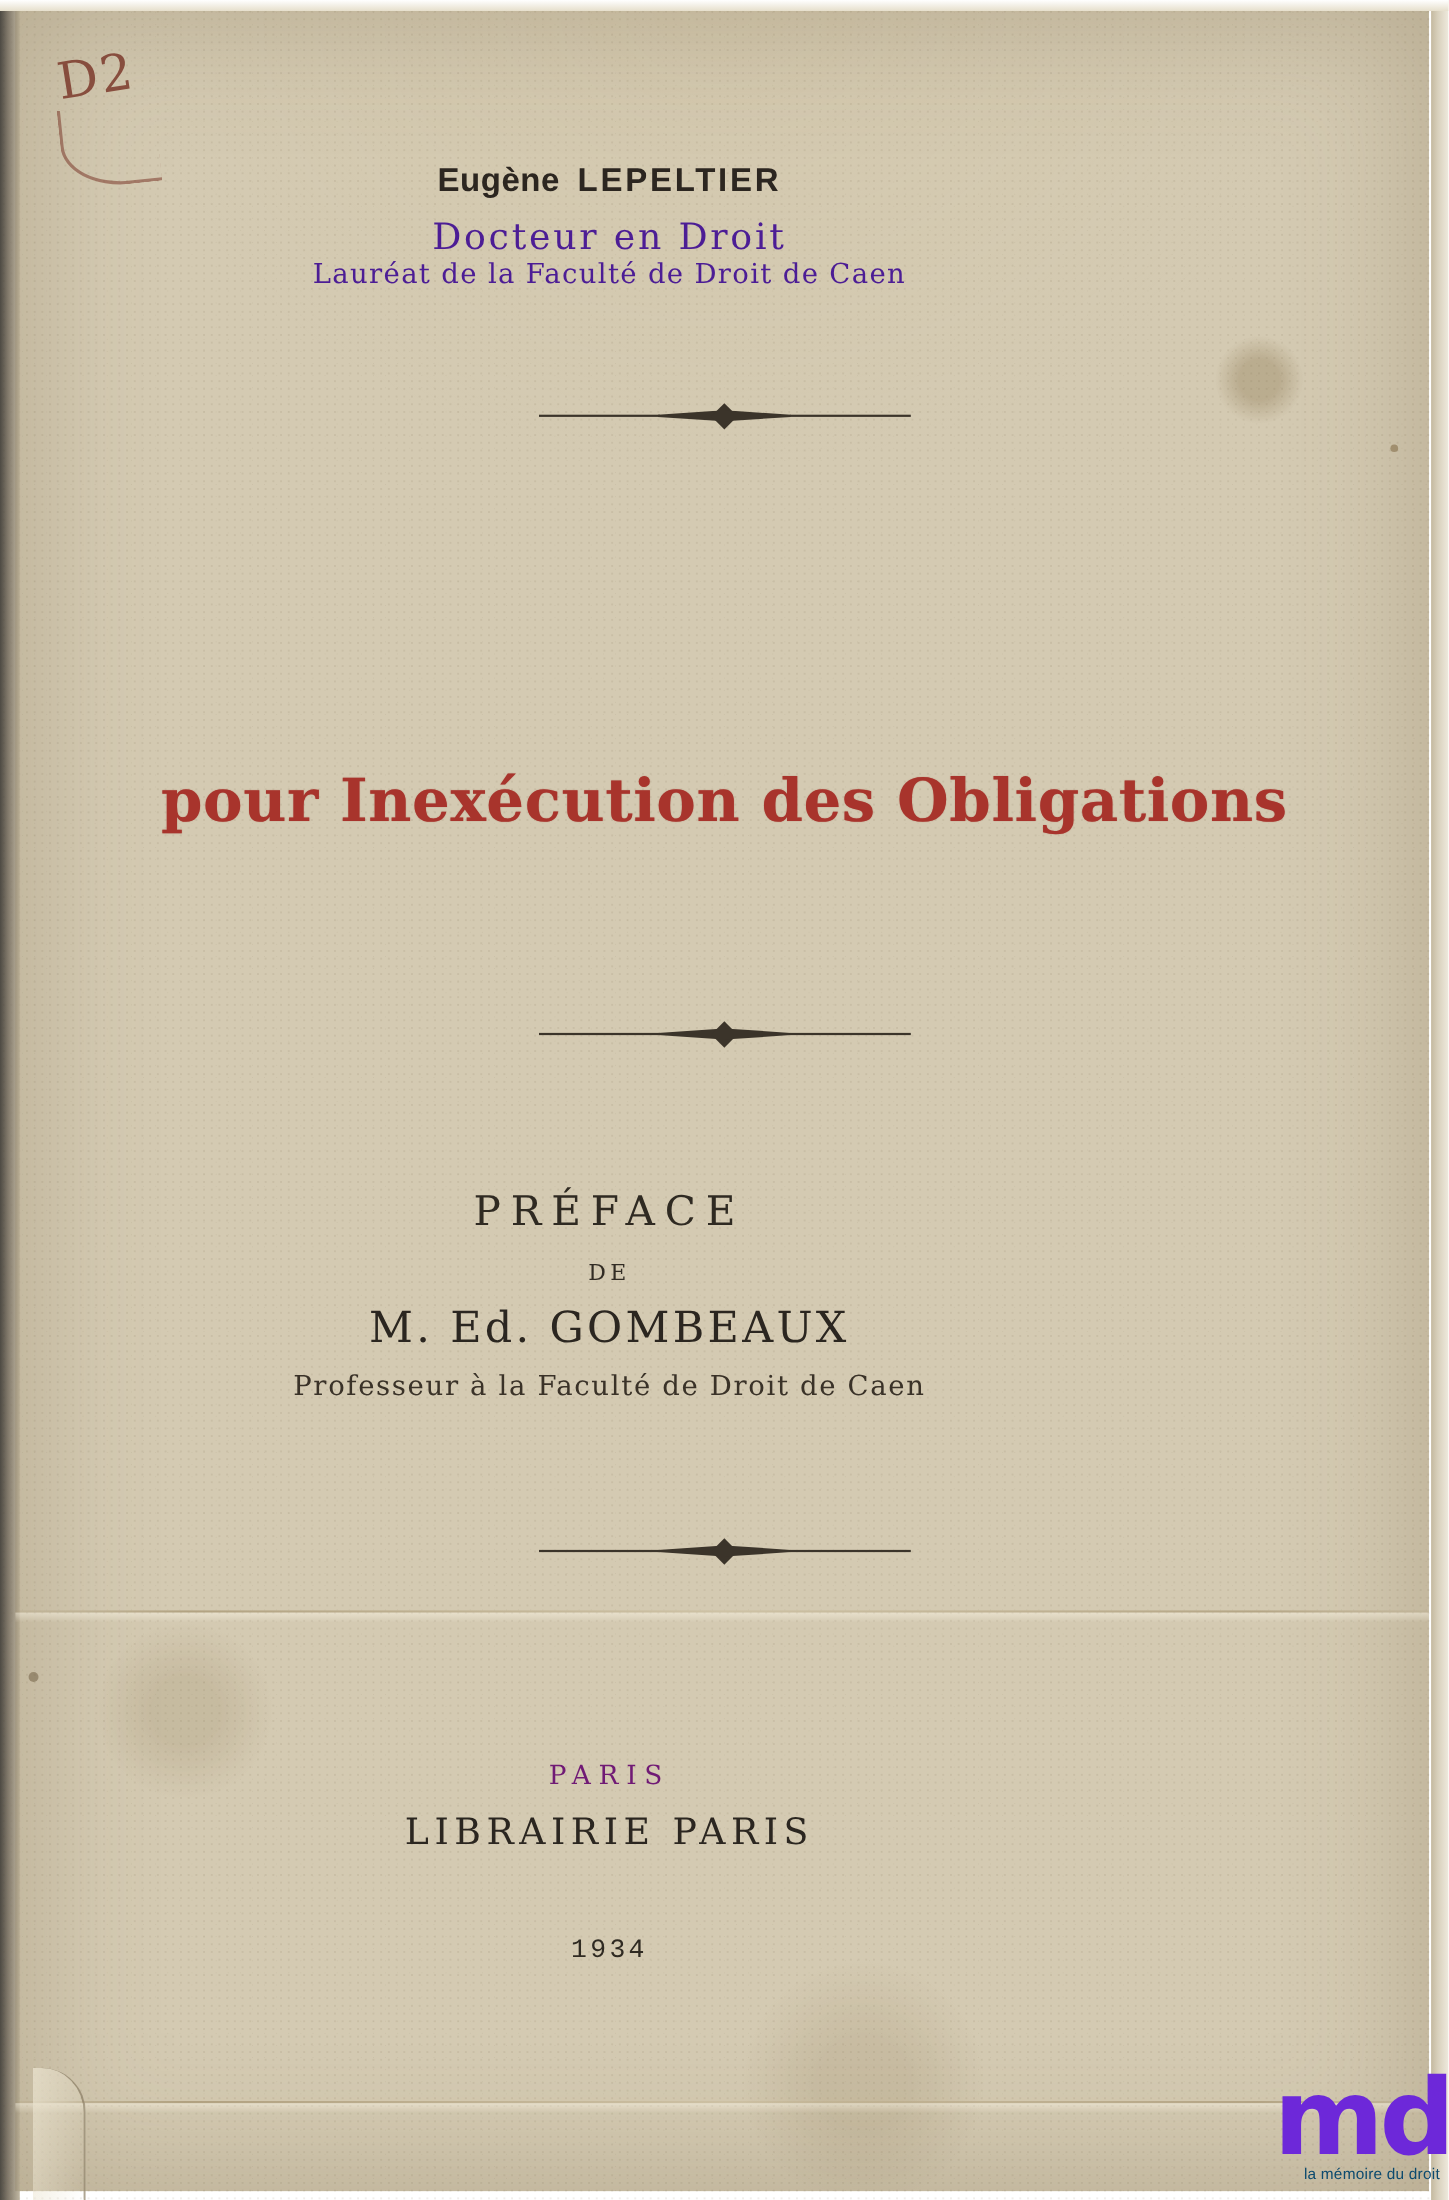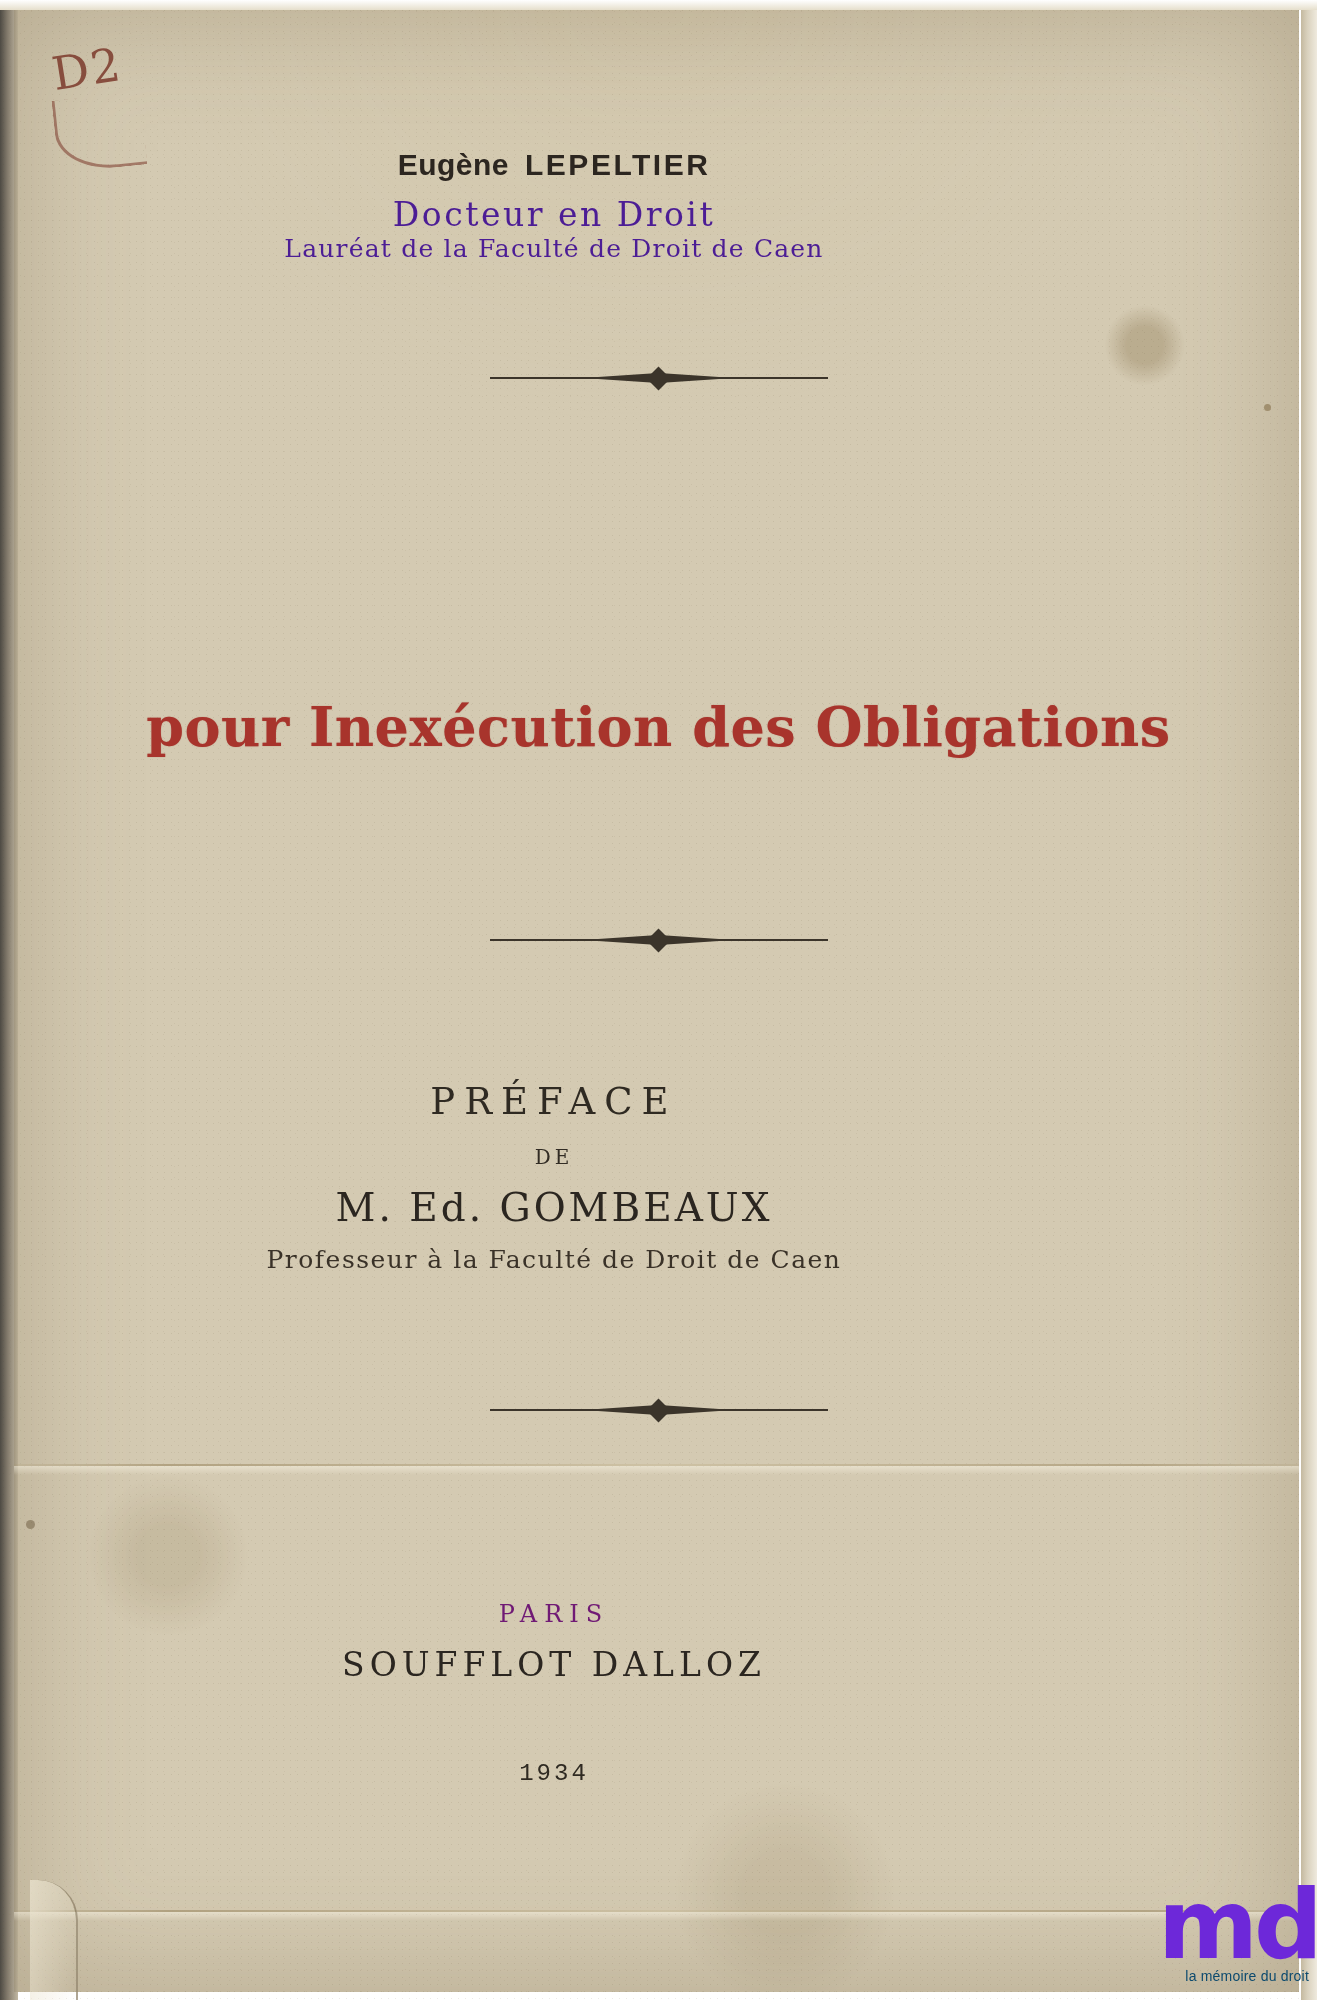--- a/index.html
+++ b/index.html
@@ -386,21 +386,21 @@
 
   <div class="orn orn3">
     <span class="bar left"></span>
     <span class="taper-l"></span>
     <span class="dia"></span>
     <span class="taper-r"></span>
     <span class="bar right"></span>
   </div>
 
   <div class="center-col imprint-city">PARIS</div>
-  <div class="center-col imprint-pub">SOUFFLOT DALLOZ</div>
+  <div class="center-col imprint-pub">LIBRAIRIE PARIS</div>
   <div class="center-col imprint-year">1934</div>
 
   <div class="logo">
     <div class="mark">mdd</div>
     <div class="tag">la mémoire du droit</div>
   </div>
 
 </div>
 
 </body></html>

